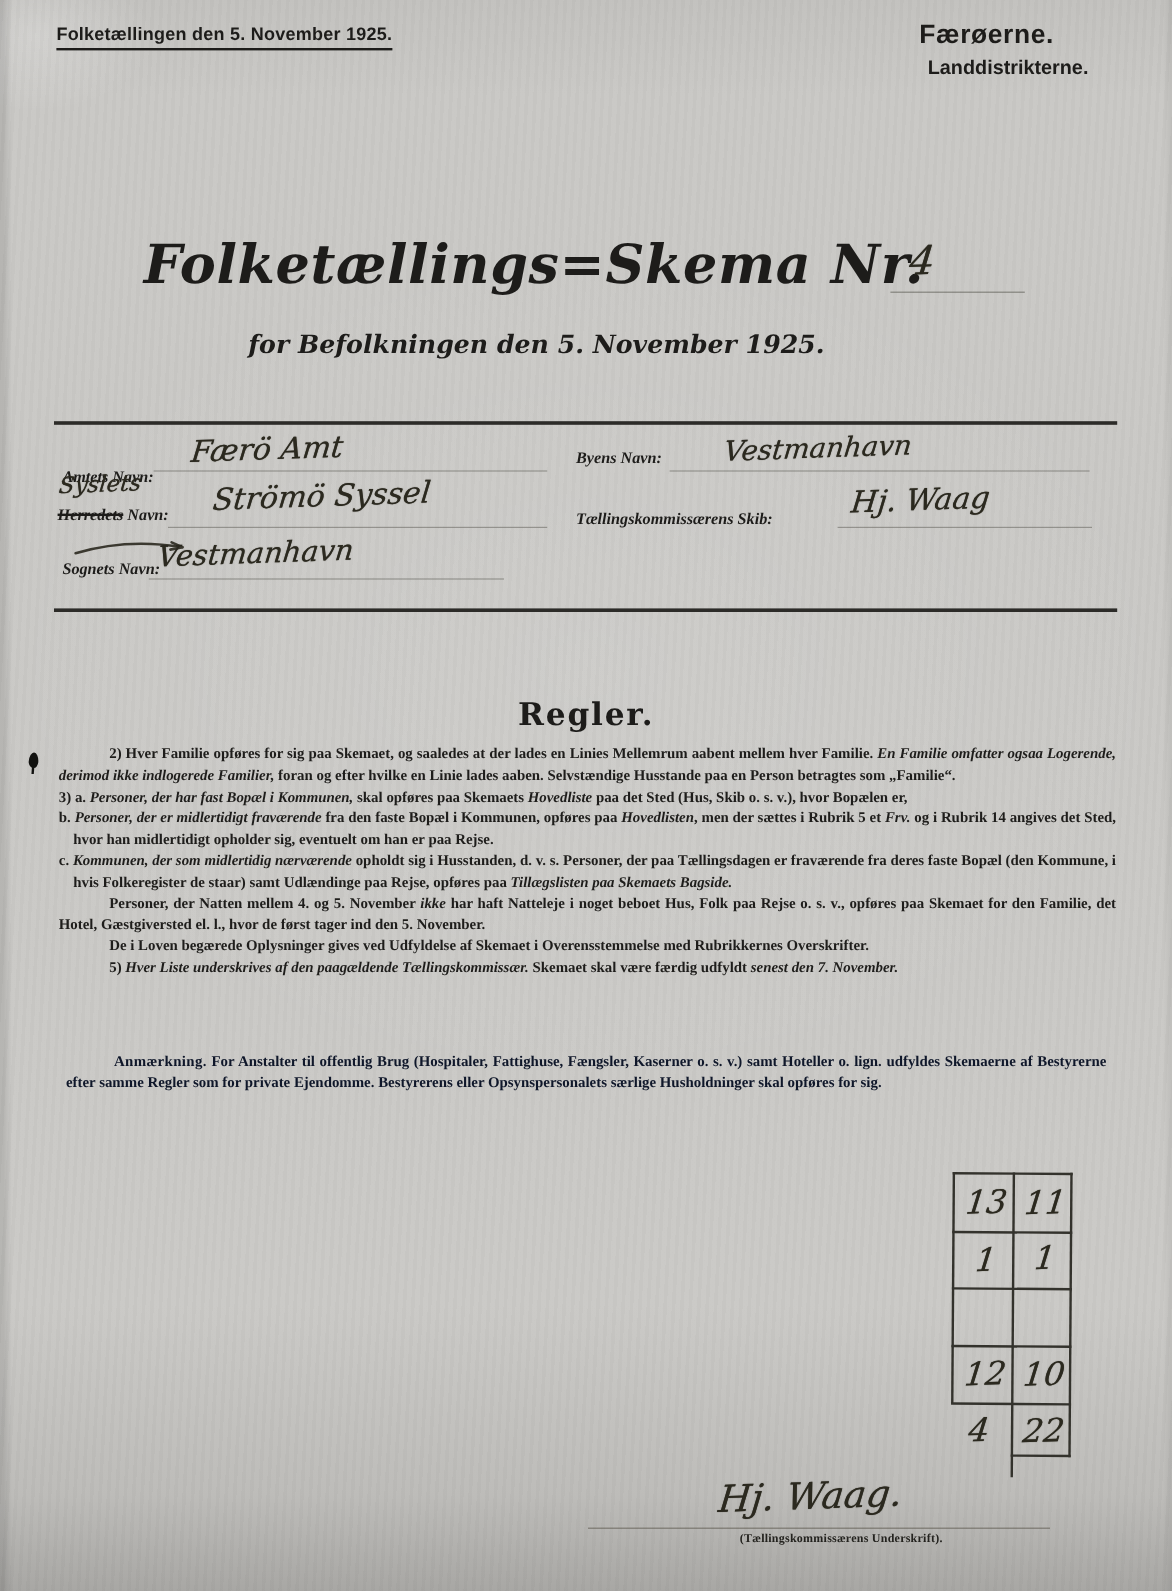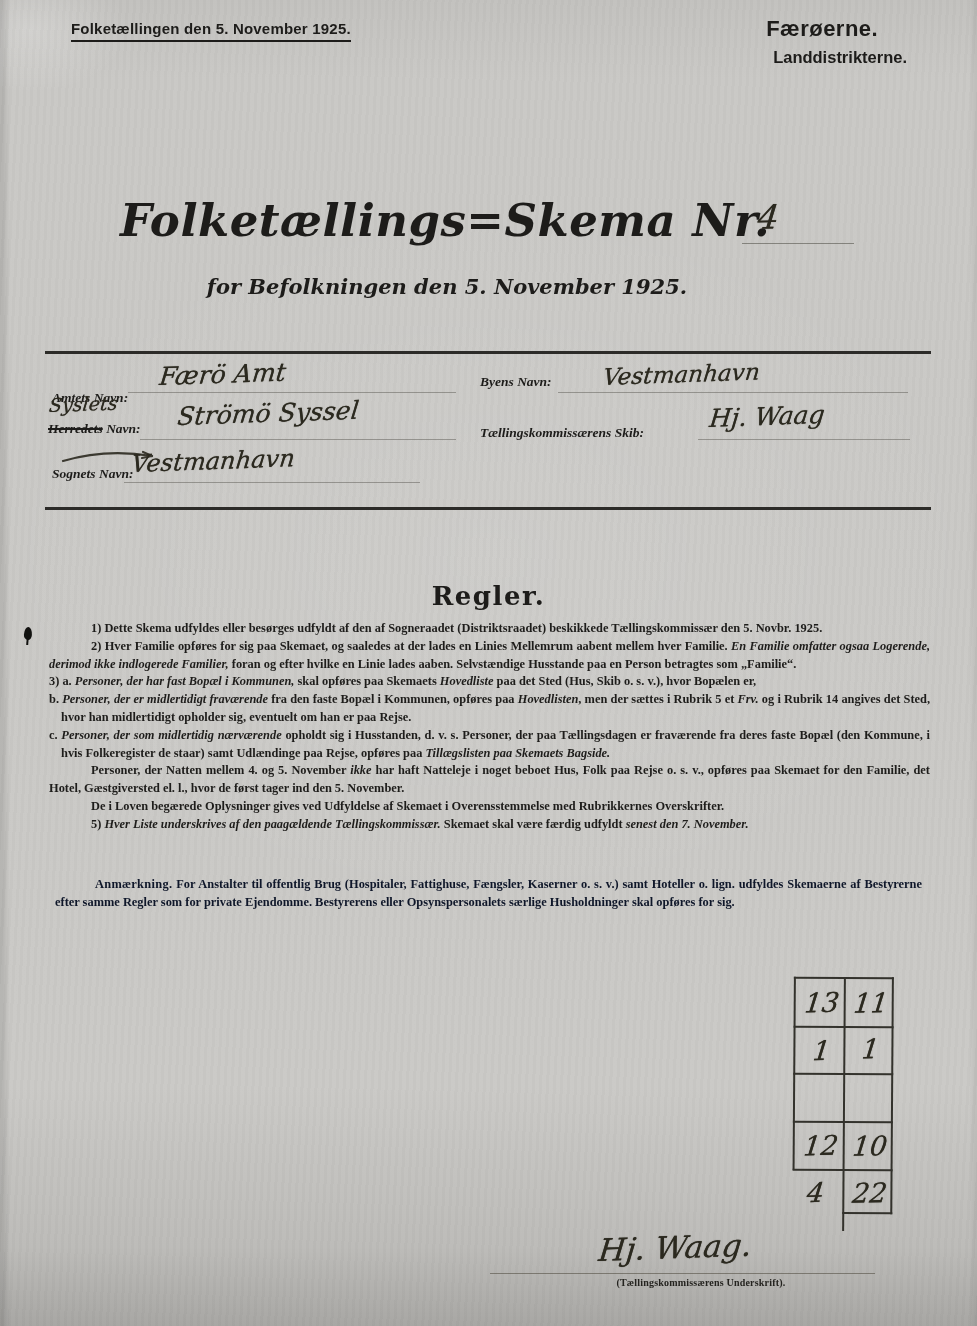--- a/index.html
+++ b/index.html
@@ -14,21 +14,21 @@
   .noise{position:absolute;inset:0;pointer-events:none;
     background:
       repeating-linear-gradient(93deg, rgba(0,0,0,0.015) 0 3px, rgba(255,255,255,0.015) 3px 7px),
       linear-gradient(90deg, rgba(0,0,0,0.10) 0 3px, rgba(0,0,0,0) 10px),
       linear-gradient(270deg, rgba(0,0,0,0.05) 0 2px, rgba(0,0,0,0) 8px);
   }
   .abs{position:absolute;}
   .print{color:#1d1c1a;}
   
   .hdr-left{left:47px;top:20px;font-family:"Liberation Sans",sans-serif;font-weight:700;font-size:15px;
-    border-bottom:2.5px solid #1d1c1a;padding-bottom:3px;letter-spacing:0.2px;margin-left:24px;}
+    border-bottom:2.5px solid #1d1c1a;padding-bottom:3px;letter-spacing:0.2px;}
   .hdr-right{right:70px;top:16px;text-align:left;font-family:"Liberation Sans",sans-serif;font-weight:700;}
   .hdr-right .l1{font-size:22px;letter-spacing:0.5px;}
   .hdr-right .l2{font-size:16.5px;margin-top:6px;margin-left:7px;}
   
   .title{left:0;top:194px;width:890px;text-align:center;font-family:"DejaVu Serif",serif;
     font-style:italic;font-weight:700;font-size:45px;letter-spacing:0.5px;}
   .title-number{left:756px;top:198px;font-size:33px;}
   .title-underline{left:742px;top:243px;width:112px;height:1px;background:rgba(75,72,65,0.55);}
   .subtitle{left:0;top:274px;width:894px;text-align:center;font-family:"DejaVu Serif",serif;
     font-style:italic;font-weight:700;font-size:21px;}
@@ -118,25 +118,24 @@
     <path d="M92 8 l -9 -4 m 9 4 l -10 2" fill="none" stroke="#3b3930" stroke-width="2.2" stroke-linecap="round"></path>
   </svg>
   <div class="abs flabel" style="left:52px;top:466px;">Sognets Navn:</div>
   <div class="abs hand" style="left:130px;top:450px;font-size:24px;">Vestmanhavn</div>
   <div class="abs fline" style="left:124px;top:482px;width:296px;"></div>
 
   <div class="abs blot"></div>
 
   <div class="abs regler-heading print">Regler.</div>
   <div class="abs rules">
-    <p class="p-ind"><span>1) Dette Skema udfyldes eller besørges udfyldt af den af Sogneraadet (Distriktsraadet) beskikkede Tællingskommissær den 5. Novbr. 1925.</span></p>
     <p class="p-ind"><span>2) Hver Familie opføres for sig paa Skemaet, og saaledes at der lades en Linies Mellemrum aabent mellem hver Familie. </span><span class="it">En Familie omfatter ogsaa Logerende, derimod ikke indlogerede Familier,</span><span> foran og efter hvilke en Linie lades aaben. Selvstændige Husstande paa en Person betragtes som „Familie“.</span></p>
     <p class="p-3a"><span>3) a. </span><span class="it">Personer, der har fast Bopæl i Kommunen,</span><span> skal opføres paa Skemaets </span><span class="it">Hovedliste</span><span> paa det Sted (Hus, Skib o. s. v.), hvor Bopælen er,</span></p>
     <p class="p-3bc"><span>b. </span><span class="it">Personer, der er midlertidigt fraværende</span><span> fra den faste Bopæl i Kommunen, opføres paa </span><span class="it">Hovedlisten</span><span>, men der sættes i Rubrik 5 et </span><span class="it">Frv.</span><span> og i Rubrik 14 angives det Sted, hvor han midlertidigt opholder sig, eventuelt om han er paa Rejse.</span></p>
-    <p class="p-3bc"><span>c. </span><span class="it">Personer, der som midlertidig nærværende</span><span> opholdt sig i Husstanden, d. v. s. Personer, der paa Tællingsdagen er fraværende fra deres faste Bopæl (den Kommune, i hvis Folkeregister de staar) samt Udlændinge paa Rejse, opføres paa </span><span class="it">Tillægslisten paa Skemaets Bagside.</span></p>
+    <p class="p-3bc"><span>c. </span><span class="it">Kommunen, der som midlertidig nærværende</span><span> opholdt sig i Husstanden, d. v. s. Personer, der paa Tællingsdagen er fraværende fra deres faste Bopæl (den Kommune, i hvis Folkeregister de staar) samt Udlændinge paa Rejse, opføres paa </span><span class="it">Tillægslisten paa Skemaets Bagside.</span></p>
     <p class="p-ind"><span>Personer, der Natten mellem 4. og 5. November </span><span class="it">ikke</span><span> har haft Natteleje i noget beboet Hus, Folk paa Rejse o. s. v., opføres paa Skemaet for den Familie, det Hotel, Gæstgiversted el. l., hvor de først tager ind den 5. November.</span></p>
     <p class="p-ind"><span>De i Loven begærede Oplysninger gives ved Udfyldelse af Skemaet i Overensstemmelse med Rubrikkernes Overskrifter.</span></p>
     <p class="p-ind"><span>5) </span><span class="it">Hver Liste underskrives af den paagældende Tællingskommissær.</span><span> Skemaet skal være færdig udfyldt </span><span class="it">senest den 7. November.</span></p>
   </div>
 
   <div class="abs note"><span class="bd">Anmærkning.</span><span> For Anstalter til offentlig Brug (Hospitaler, Fattighuse, Fængsler, Kaserner o. s. v.) samt Hoteller o. lign. udfyldes Skemaerne af Bestyrerne efter samme Regler som for private Ejendomme. Bestyrerens eller Opsynspersonalets særlige Husholdninger skal opføres for sig.</span></div>
 
   <div class="abs tally">
     <div class="tline" style="left:0;top:0;width:2px;height:193px;"></div>
     <div class="tline" style="left:50px;top:0;width:2px;height:254px;"></div>

